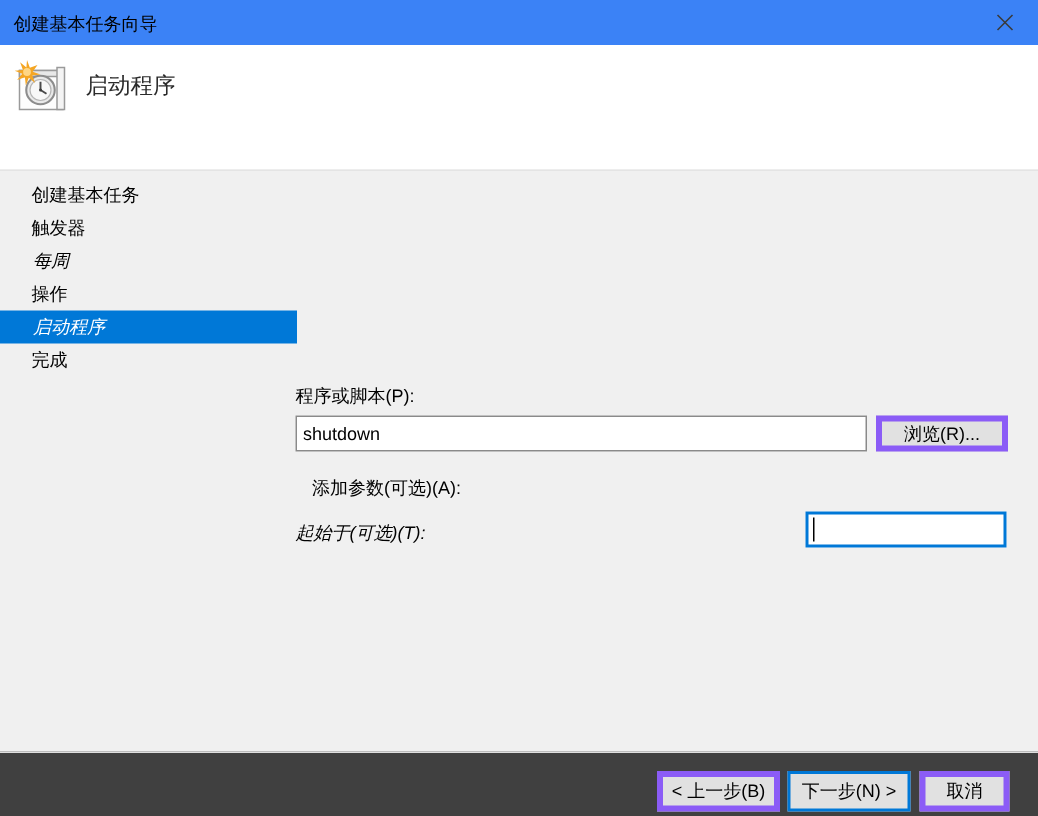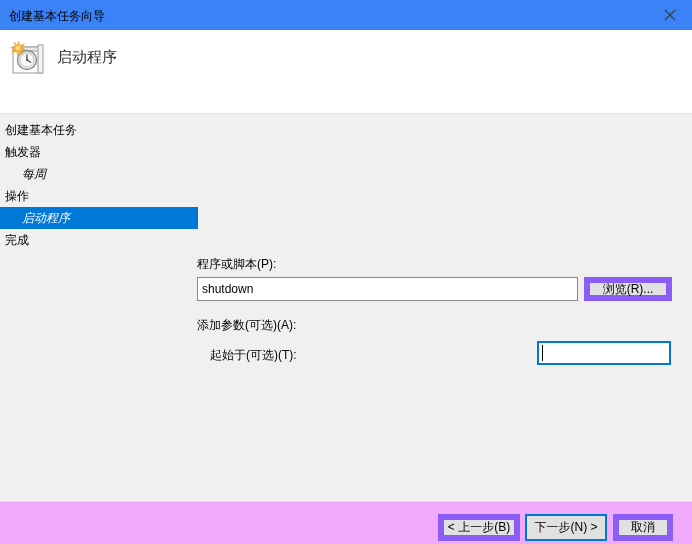--- a/index.html
+++ b/index.html
@@ -78,21 +78,21 @@
     left: 0; top: 5px;
     width: 190px;
   }
   .step {
     position: relative;
     height: 22px;
     line-height: 22px;
     font-size: 12px;
     color: #000000;
     white-space: nowrap;
-    padding-left: 5px;
+    padding-left: 21px;
     cursor: default;
   }
   .step.indent { padding-left: 22px; font-style: italic; }
   .step.selected {
     background: #0078d7;
     color: #ffffff;
     width: 176px;
   }
 
   
@@ -125,52 +125,52 @@
     box-shadow: inset 0 0 0 1px #0078d7;
   }
   .caret {
     position: absolute;
     width: 1px;
     background: #000000;
   }
 
   
   #label-program { left: 197px; top: 142px; }
-  #label-arguments { left: 197px; top: 203px; }
-  #label-startin { left: 210px; top: 233px; }
+  #label-arguments { left: 208px; top: 203px; }
+  #label-startin { left: 197px; top: 233px; font-style: italic; }
 
   
   #input-program  { left: 197px; top: 163px; width: 381px; }
   #input-arguments{ left: 537px; top: 197px; width: 134px; }
   #input-startin  { left: 537px; top: 227px; width: 134px; }
 
   .btn {
     position: absolute;
     box-sizing: border-box;
     background: #e1e1e1;
-    border: 6px solid #8b5cf6;
+    border: 4px solid #8b5cf6;
     font-family: "Liberation Sans", "DejaVu Sans", sans-serif;
     font-size: 12px;
     color: #000000;
     text-align: center;
     white-space: nowrap;
     cursor: default;
     padding: 0;
     display: flex;
     align-items: center;
     justify-content: center;
   }
   #browse-button { left: 584px; top: 163px; width: 88px; height: 24px; }
 
   
   .footer {
     position: absolute;
     left: 0; top: 501px;
     width: 692px; height: 43px;
-    background: #f0abfc;
+    background: #404040;
     border-top: 1px solid #dfdfdf;
   }
   .footer .btn { height: 27px; top: 12px; }
   #back-button { left: 438px; width: 82px; }
   #next-button {
     left: 525px; width: 82px;
     border: 2px solid #0078d7;
     background: #e1e1e1;
     text-align: center;
   }

